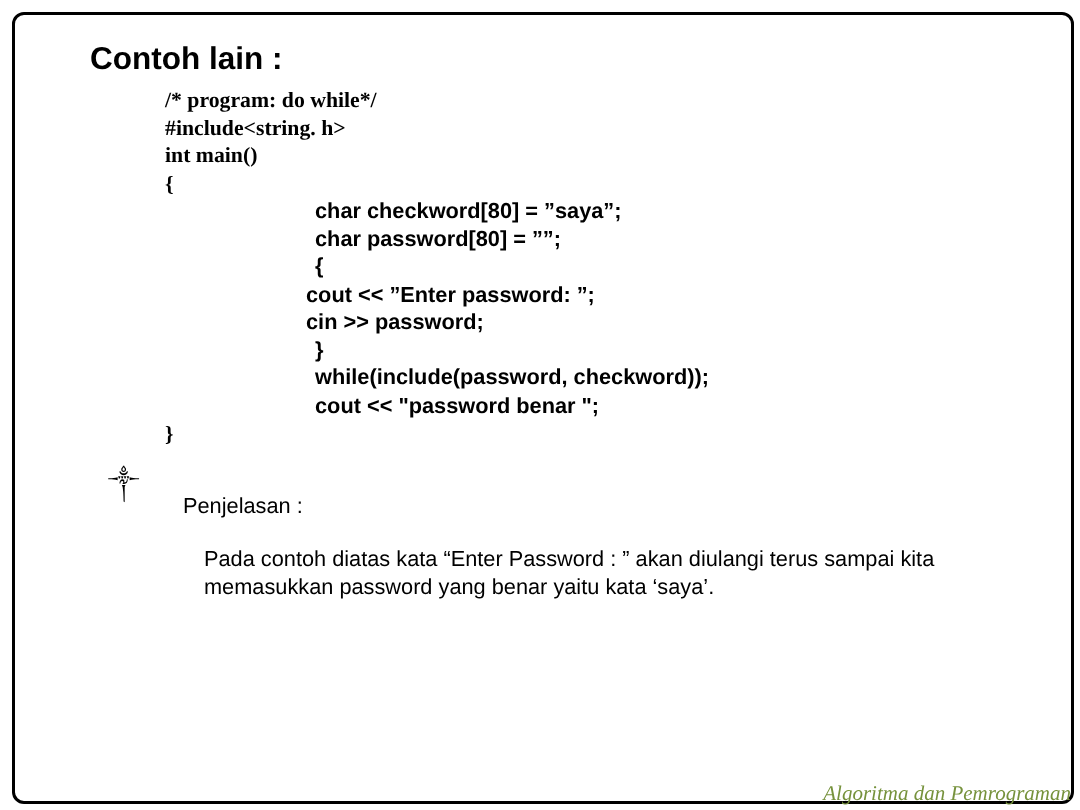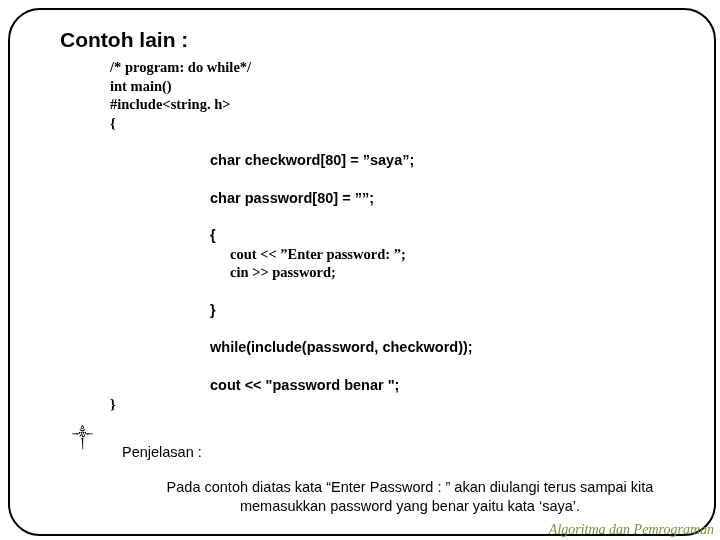--- a/index.html
+++ b/index.html
@@ -12,79 +12,79 @@
     position: relative;
     overflow: hidden;
   }
   .slide-frame {
     position: absolute;
     top: 8px;
     left: 8px;
     right: 4px;
     bottom: 4px;
     border: 2px solid #000;
-    border-radius: 32px;
+    border-radius: 8px;
     box-sizing: border-box;
     padding: 18px 20px 0 40px;
   }
   .title {
     font-size: 21px;
     font-weight: bold;
     color: #000;
     margin: 0 0 6px 10px;
   }
   .code-block {
     font-size: 14.5px;
     line-height: 1.28;
     color: #000;
     font-weight: bold;
     margin-left: 60px;
   }
   .ind1 { margin-left: 0; font-family: Liberation Serif, serif; }
-  .ind2 { margin-left: 100px; margin-top: 19px; }
-  .ind3 { margin-left: 120px; font-family: Liberation Serif, serif; }
+  .ind2 { margin-left: 100px; }
+  .ind3 { margin-left: 94px; }
   .explain-row {
     display: flex;
     margin-top: 14px;
     margin-left: 22px;
     font-size: 14.5px;
     line-height: 1.3;
     color: #000;
   }
   .bullet {
     width: 34px;
     flex-shrink: 0;
     font-size: 16px;
     line-height: 1;
     padding-top: 2px;
   }
   .explain-body { flex: 1; padding-right: 10px; }
   .explain-body .head { margin: 16px; }
-  .explain-body .para { margin: 0 0 0 30px; text-align: center; }
+  .explain-body .para { margin: 0 0 0 30px; }
   .footer {
     position: absolute;
     right: 6px;
     bottom: 2px;
     font-size: 14px;
     color: #76923C;
     font-family: "Times New Roman", serif;
     font-style: italic;
   }
 </style>
 </head>
 <body>
 
 <div class="slide-frame">
 
   <div class="title">Contoh lain :</div>
 
   <div class="code-block">
     <div class="ind1">/* program: do while*/</div>
+    <div class="ind1">#include&lt;string. h&gt;</div>
     <div class="ind1">int main()</div>
-    <div class="ind1">#include&lt;string. h&gt;</div>
     <div class="ind1">{</div>
     <div class="ind2">char checkword[80] = ”saya”;</div>
     <div class="ind2">char password[80] = ””;</div>
     <div class="ind2">{</div>
     <div class="ind3">cout &lt;&lt; ”Enter password: ”;</div>
     <div class="ind3">cin &gt;&gt; password;</div>
     <div class="ind2">}</div>
     <div class="ind2">while(include(password, checkword));</div>
     <div class="ind2">cout &lt;&lt; "password benar ";</div>
     <div class="ind1">}</div>

